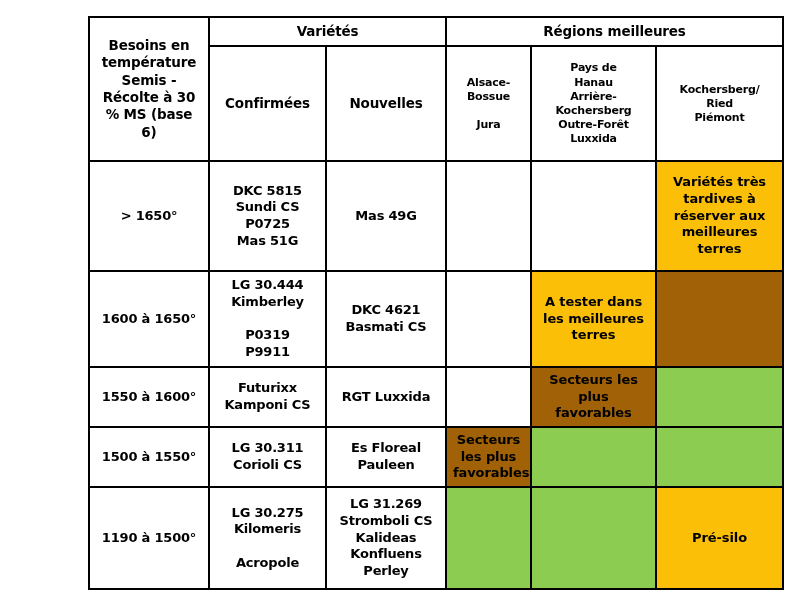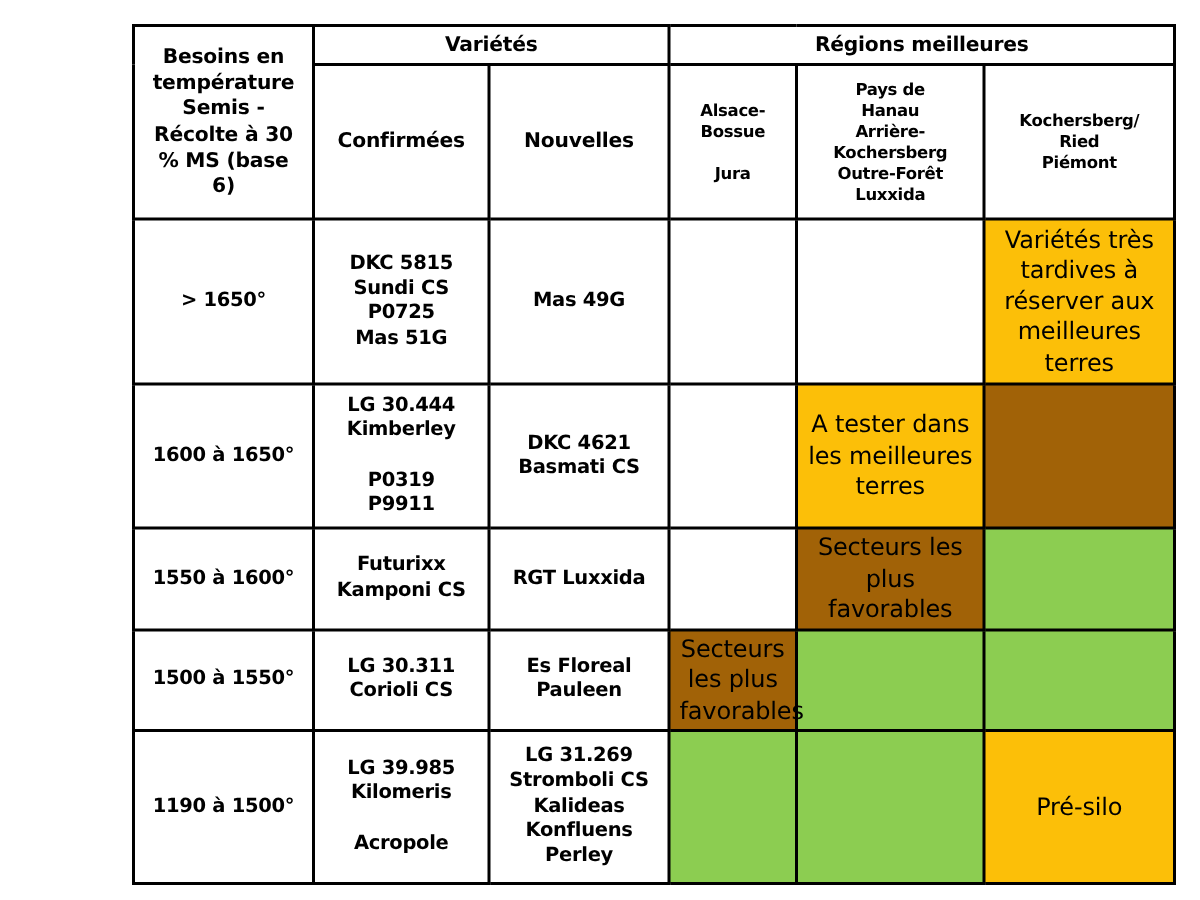--- a/index.html
+++ b/index.html
@@ -90,22 +90,22 @@
   }
   .var-multi { line-height: 1.24; }
 
   
   .c-white  { background: #ffffff; }
   .c-orange { background: #fcbf08; }
   .c-yellow { background: #a16207; }
   .c-green  { background: #8ccd51; }
 
   .note {
-    font-size: 16px;
-    font-weight: normal;
+    font-size: 13px;
+    font-weight: bold;
     color: #262626;
     line-height: 1.3;
     letter-spacing: -0.1px;
   }
 </style>
 </head>
 <body>
 
 <div id="root">
 
@@ -195,21 +195,21 @@
 Corioli CS</td>
         <td class="var var-multi" style="white-space:pre-line">Es Floreal
 Pauleen</td>
         <td class="note c-yellow">Secteurs les plus favorables</td>
         <td class="note c-green"></td>
         <td class="note c-green"></td>
       </tr>
 
       <tr style="height:102px">
         <td class="temp">1190 à 1500°</td>
-        <td class="var var-multi" style="white-space:pre-line">LG 39.985
+        <td class="var var-multi" style="white-space:pre-line">LG 30.275
 Kilomeris
 
 Acropole</td>
         <td class="var var-multi" style="white-space:pre-line">LG 31.269
 Stromboli CS
 Kalideas
 Konfluens
 Perley</td>
         <td class="note c-green"></td>
         <td class="note c-green"></td>

